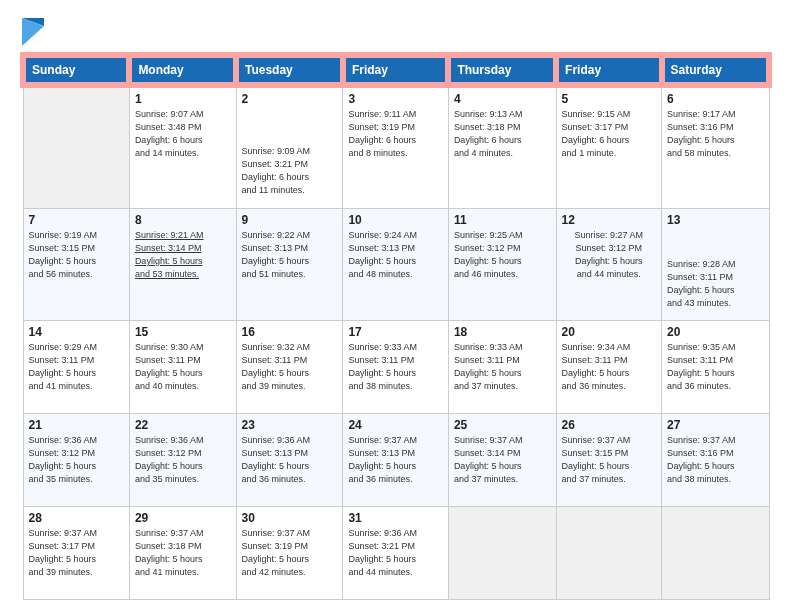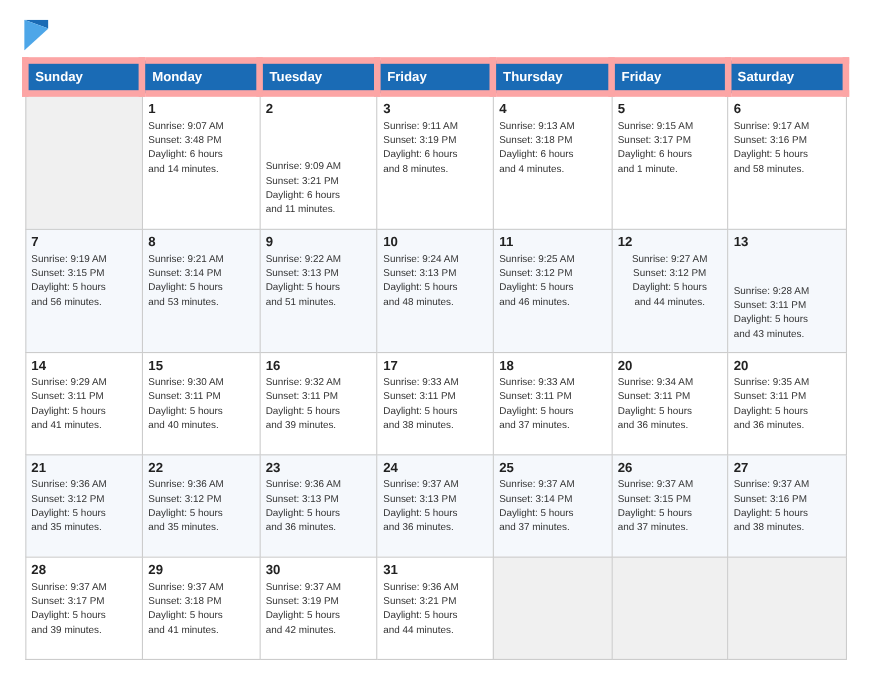--- a/index.html
+++ b/index.html
@@ -185,21 +185,21 @@
         <tr>
           <td>
             <span class="day-number">7</span>
             <div class="day-info" style="white-space: pre-line;">Sunrise: 9:19 AM
 Sunset: 3:15 PM
 Daylight: 5 hours
 and 56 minutes.</div>
           </td>
           <td>
             <span class="day-number">8</span>
-            <div class="day-info" style="white-space: pre-line;">Sunrise: 9:21 AM
+            <div class="day-info" style="white-space: pre-line; text-decoration: underline;">Sunrise: 9:21 AM
 Sunset: 3:14 PM
 Daylight: 5 hours
 and 53 minutes.</div>
           </td>
           <td>
             <span class="day-number">9</span>
             <div class="day-info" style="white-space: pre-line;">Sunrise: 9:22 AM
 Sunset: 3:13 PM
 Daylight: 5 hours
 and 51 minutes.</div>

